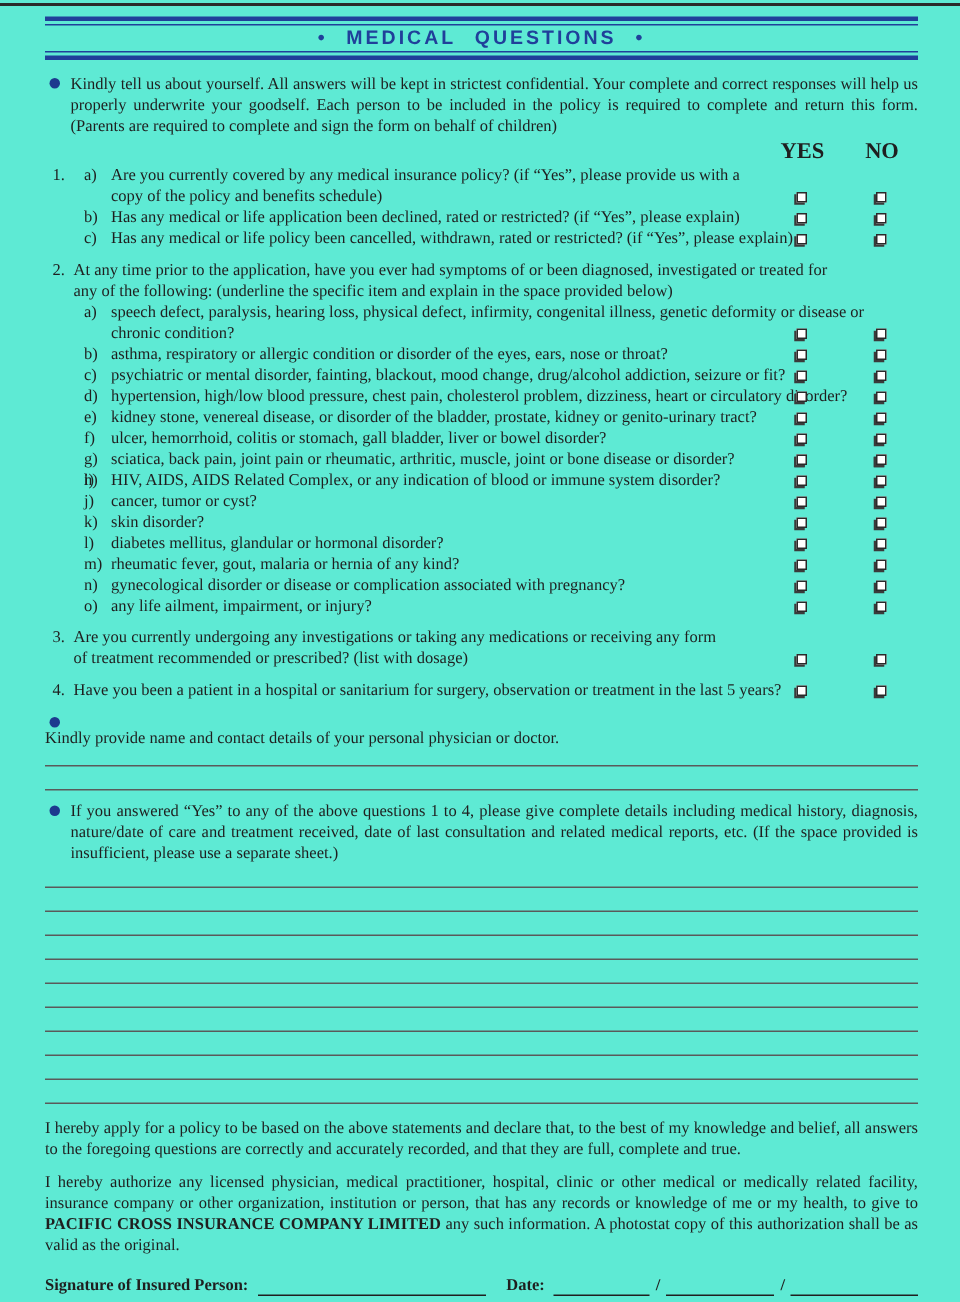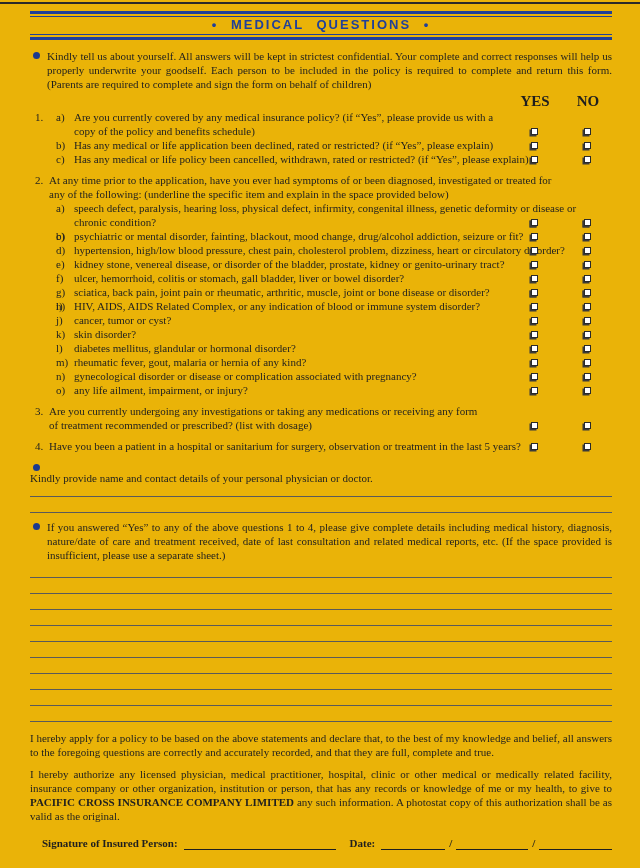--- a/index.html
+++ b/index.html
@@ -1,19 +1,19 @@
 <!DOCTYPE html>
 <html><head>
 <meta charset="utf-8">
 <style>
   * { margin:0; padding:0; box-sizing:border-box; }
   html,body { background:#e8e8e6; }
   body { width:640px; font-family:"Liberation Serif", serif; }
   .page {
-    position:relative; width:640px; height:868px; background:#eab308;
+    position:relative; width:640px; height:868px; background:#5eead4;
     padding:6px 28px 0 30px; overflow:hidden; color:#1f1f1f;
     font-size:11px; line-height:14px;
   }
   .scan-line { position:absolute; top:2px; left:0; width:640px; height:2px; background:#2a2a2a; }
 
   
   .header { margin-top:5px; }
   .rule { background:#20409a; }
   .rule.thick { height:3px; }
   .rule.thin  { height:1px; margin-top:2px; }
@@ -56,21 +56,21 @@
   .wlines { margin-top:0; }
   .wline { height:16px; border-bottom:1px solid #5a5a5a; }
   .wlines.short .wline:first-child { height:12px; }
 
   
   .decl { margin-top:9px; text-align:justify; }
   .decl .b { font-weight:bold; }
 
   
   .footer { margin-top:13px; font-weight:bold; }
-  .f-row { display:flex; align-items:flex-end;margin-left:12px; }
+  .f-row { display:flex; align-items:flex-end; }
   .f-label { flex:none; white-space:nowrap; padding-right:6px; }
   .f-line { border-bottom:1px solid #1f1f1f; height:13px; }
   .sig-line  { flex:none; width:152px; margin-right:14px; }
   .date-l1 { flex:none; width:64px; }
   .date-l2 { flex:none; width:72px; }
   .date-l3 { flex:1; }
   .slash { flex:none; padding:0 4px; }
 </style>
 </head>
 <body>
@@ -121,20 +121,21 @@
         <span class="q-text">At any time prior to the application, have you ever had symptoms of or been diagnosed, investigated or treated for any of the following: (underline the specific item and explain in the space provided below)</span>
       </div>
       <div class="q-row lettered">
         <span class="q-letter">a)</span>
         <span class="q-text">speech defect, paralysis, hearing loss, physical defect, infirmity, congenital illness, genetic deformity or disease or chronic condition?</span>
         <div class="cb cb-yes"></div>
         <div class="cb cb-no"></div>
       </div>
       <div class="q-row lettered">
         <span class="q-letter">b)</span>
+        <span class="q-text">asthma, respiratory or allergic condition or disorder of the eyes, ears, nose or throat?</span>
         <div class="cb cb-yes"></div>
         <div class="cb cb-no"></div>
       </div>
       <div class="q-row lettered">
         <span class="q-letter">c)</span>
         <span class="q-text">psychiatric or mental disorder, fainting, blackout, mood change, drug/alcohol addiction, seizure or fit?</span>
         <div class="cb cb-yes"></div>
         <div class="cb cb-no"></div>
       </div>
       <div class="q-row lettered">

